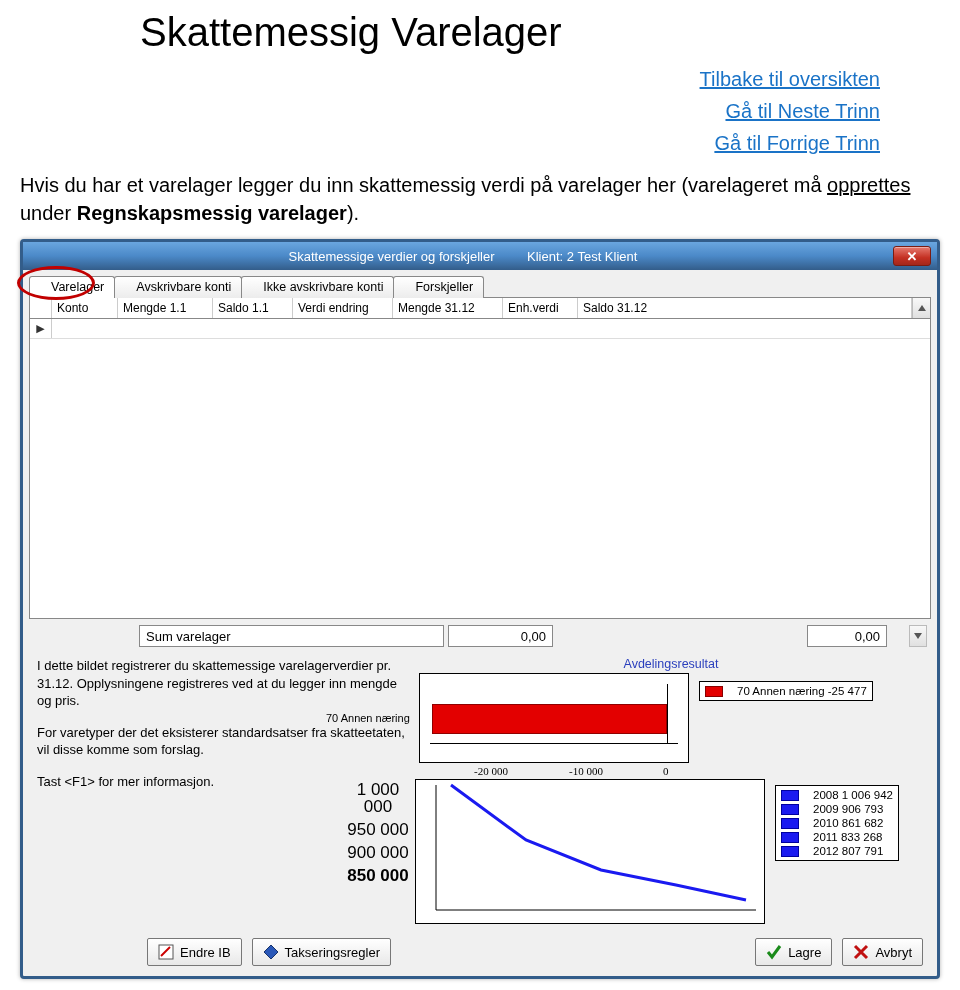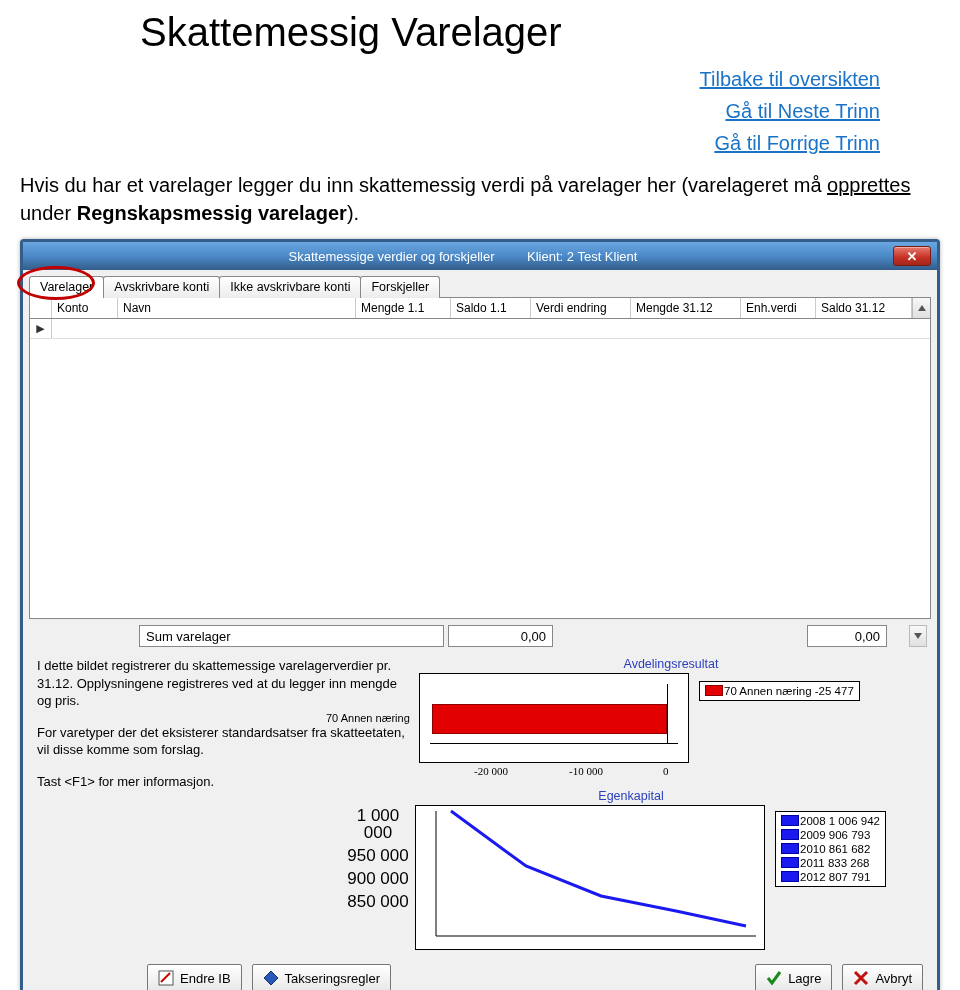--- a/index.html
+++ b/index.html
@@ -73,21 +73,21 @@
     background: #f0f0f0;
     padding: 6px 6px 0 6px;
   }
   
   .tab-row { display:flex; gap:0; margin-bottom:-1px; position:relative; }
   .tab {
     background: linear-gradient(to bottom,#ffffff,#ececec);
     border:1px solid #888;
     border-bottom:none;
     border-radius: 3px 3px 0 0;
-    padding: 3px 10px 4px 10px;
+    padding: 3px 10px 4px 21px;
     font-size: 12.5px;
     color:#000;
     cursor:pointer;
     margin-right:-1px;
     position:relative;
   }
   .tab.active {
     background:#fff;
     z-index:3;
   }
@@ -213,21 +213,21 @@
   .legend-box {
     background:#fff;
     border:1px solid #000;
     font-size:11.5px;
     padding:3px 5px;
     display:flex;
     flex-direction:column;
     gap:2px;
     position:absolute;
   }
-  .legend-row { display:flex; align-items:flex-start; gap:1px; white-space:nowrap;}
+  .legend-row { display:flex; align-items:flex-end; gap:14px; white-space:nowrap;}
   .swatch { width:18px; height:11px; flex:none;}
   .swatch.red { background:#e30000; border:1px solid #800;}
   .swatch.blue { background:#1a1af0; border:1px solid #0000a0;}
 
   .chart2-area {
     height:145px;
     width:350px;
     position:relative;
   }
   .arrow-down {
@@ -300,21 +300,20 @@
         <div class="tab-circle"></div>
         <div class="tab active">Varelager</div>
         <div class="tab">Avskrivbare konti</div>
         <div class="tab">Ikke avskrivbare konti</div>
         <div class="tab">Forskjeller</div>
       </div>
 
       <div class="col-header">
         <div class="cell" style="width:22px;"></div>
         <div class="cell" style="width:66px;">Konto</div>
-        <div class="cell" style="width:238px;">Navn</div>
         <div class="cell" style="width:95px;">Mengde 1.1</div>
         <div class="cell" style="width:80px;">Saldo 1.1</div>
         <div class="cell" style="width:100px;">Verdi endring</div>
         <div class="cell" style="width:110px;">Mengde 31.12</div>
         <div class="cell" style="width:75px;">Enh.verdi</div>
         <div class="cell" style="flex:1;">Saldo 31.12</div>
         <div class="scroll-gutter">
             <div class="arrow-up"></div>
           </div>
       </div>
@@ -360,28 +359,27 @@
               </div>
             </div>
             <div class="legend-box" style="position:static; margin-top:8px;">
               <div class="legend-row">
                   <span class="swatch red"></span>
                   <span>70 Annen næring -25 477</span>
                 </div>
             </div>
           </div>
 
-          <div class="chart-title" style="margin-top:10px; position:relative; left:-40px;">Egenkapital</div>
           <div style="display:flex; gap:10px; align-items:flex-start; position:relative;">
             <div style="position:relative; margin-left:-70px;">
               <div style="position:absolute; left:-2px; top:0; font-size:17px; line-height:1.0; text-align:center; width:62px;">
                 <div style="margin-top:2px;">1 000 000</div>
                 <div style="margin-top:6px;">950 000</div>
                 <div style="margin-top:6px;">900 000</div>
-                <div style="margin-top:6px;">850 000</div>
+                <div style="margin-top:6px;font-weight:bold;">850 000</div>
               </div>
               <div class="chart-box chart2-area" style="margin-left:66px;">
                 <svg viewBox="0 0 350 145" width="350" height="145">
                   <line x1="20" y1="130" x2="340" y2="130" stroke="#000"></line>
                   <line x1="20" y1="5" x2="20" y2="130" stroke="#000"></line>
                   <polyline points="35,5 110,60 185,90 260,105 330,120" fill="none" stroke="#1a1af0" stroke-width="3"></polyline>
                 </svg>
               </div>
             </div>
             <div class="legend-box" style="position:static; margin-top:6px;">

